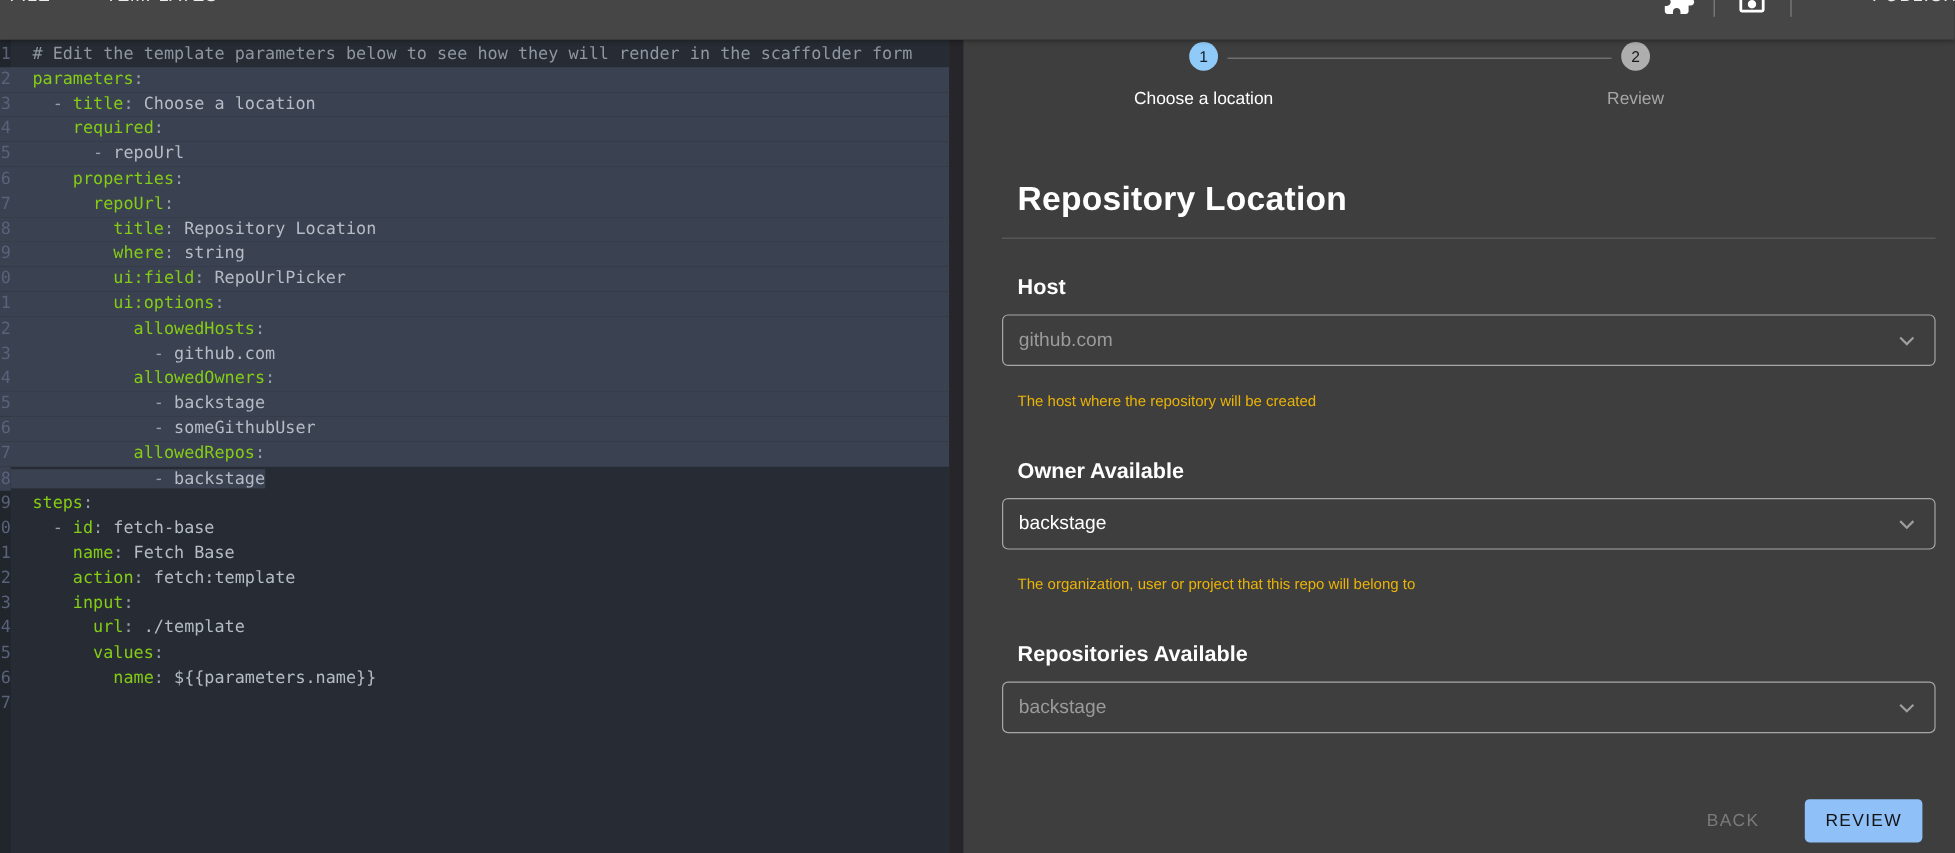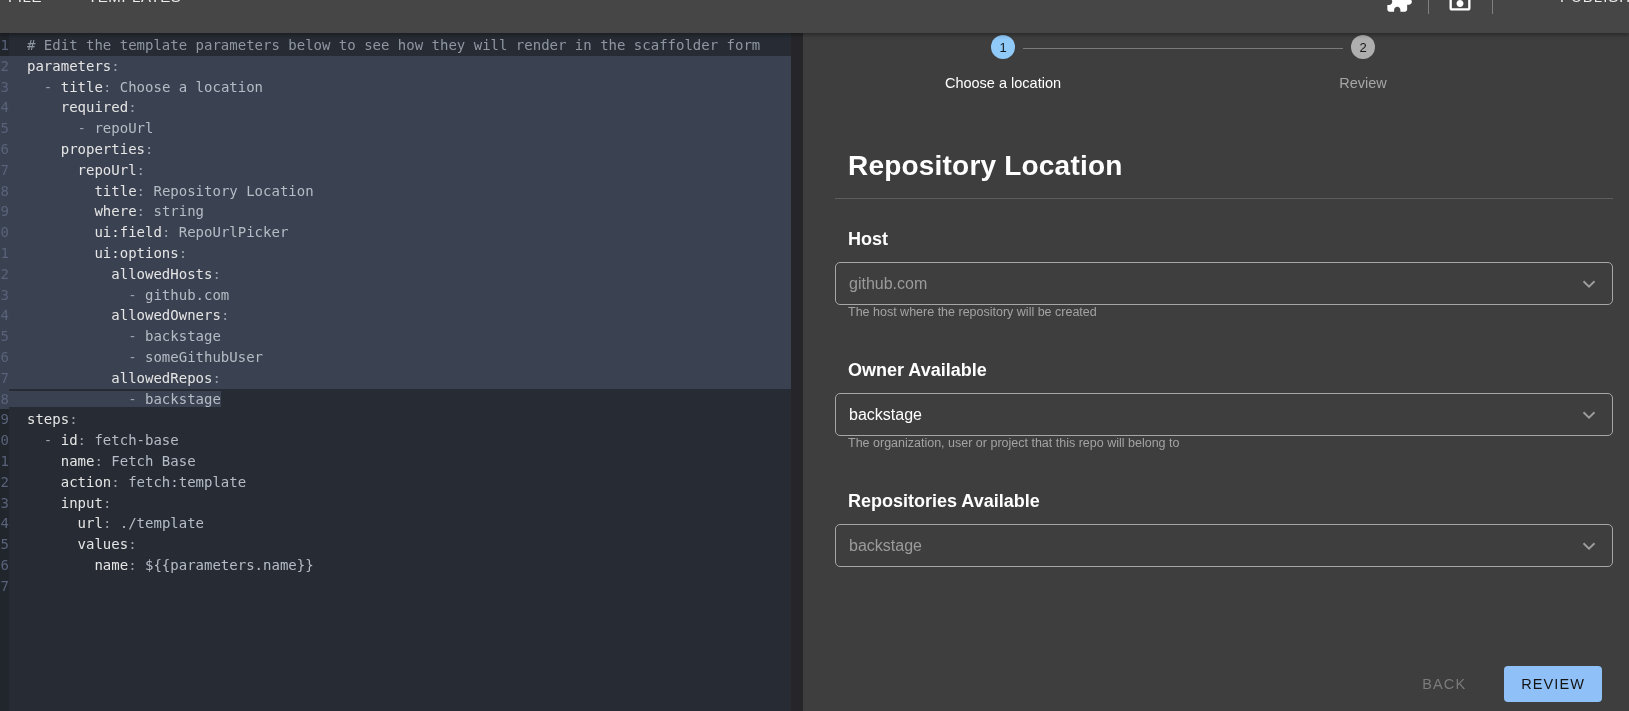--- a/index.html
+++ b/index.html
@@ -24,21 +24,21 @@
     font-family:"DejaVu Sans Mono",monospace;font-size:14px;line-height:20.8px;
     padding-top:2px;cursor:text;overflow:hidden;}
   .editor::before{content:"";position:absolute;left:0;top:0;width:9px;height:100%;
     background:rgba(0,0,0,.14);z-index:0;}
   .row{white-space:pre;height:20.8px;position:relative;z-index:1;}
   .row.sel{background:#3a4150;}
   .row .ln{display:inline-block;width:24px;margin-left:-15px;text-align:right;
     color:#59627a;user-select:none;}
   .row .lc{padding-left:18px;}
   .row.selg .ln,.row.selg .lc{background:#3a4150;}
-  .tk-k{color:#e5e5e5;}
+  .tk-k{color:#84cc16;}
   .tk-v{color:#b5bcc6;}
   .tk-p{color:#98a0ac;}
   .tk-c{color:#8f96a1;text-align:center;}
 
   
   .vsep{position:absolute;top:33px;left:791px;width:12px;bottom:0;background:#26262a;}
 
   
   .panel{position:absolute;top:33px;left:803px;right:0;bottom:0;background:#3e3e3e;overflow:hidden;}
 
@@ -63,21 +63,21 @@
   .fgroup{margin-bottom:41px;}
   .flabel{padding-left:13px;font-size:18px;font-weight:700;color:#fff;margin:0 0 12px;}
   .select{height:43px;border:1px solid #a6a6a6;border-radius:5px;display:flex;
     align-items:center;padding:0 44px 0 13px;position:relative;font-size:16px;
     cursor:pointer;box-sizing:border-box;}
   .select .value{color:#fff;}
   .select.disabled .value{color:#9b9b9b;}
   .select .chev{position:absolute;right:12px;top:50%;transform:translateY(-50%);
     width:22px;height:22px;}
   .select .chev svg{width:100%;height:100%;stroke:#9e9e9e;fill:none;stroke-width:2;}
-  .helper{padding-left:13px;margin-top:0;font-size:12.5px;color:#a3a3a3;}
+  .helper{padding-left:13px;margin-top:22px;font-size:12.5px;color:#eab308;}
 
   .actions{position:absolute;right:27px;bottom:9px;display:flex;align-items:center;gap:32px;}
   .btn{font-size:14.5px;font-weight:500;letter-spacing:1.1px;border:none;
     background:transparent;font-family:"Liberation Sans",sans-serif;}
   .btn-back{color:#7b7b7b;cursor:default;}
   .btn-review{background:#8fc1f8;color:#141414;padding:10px 17px;border-radius:4px;cursor:pointer;}
 </style>
 </head>
 <body>
 

